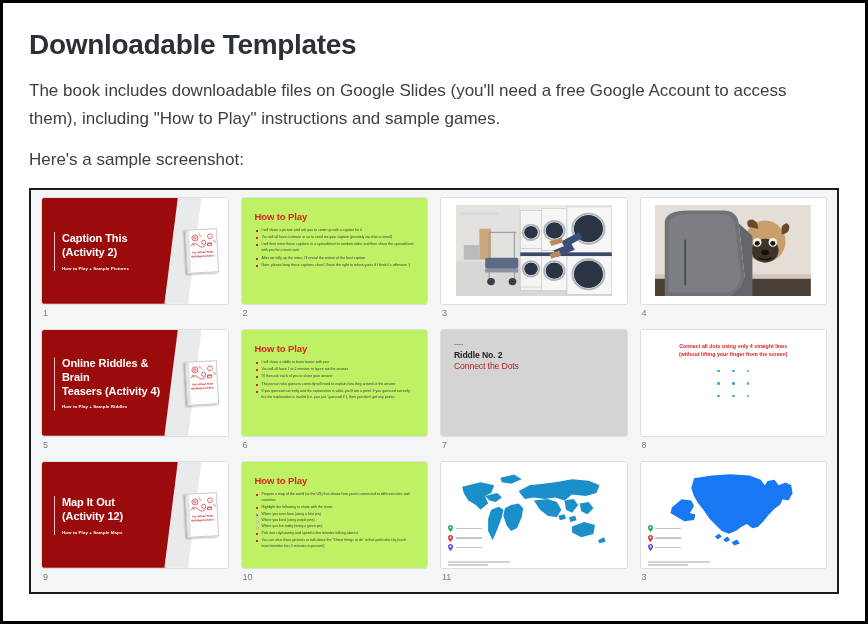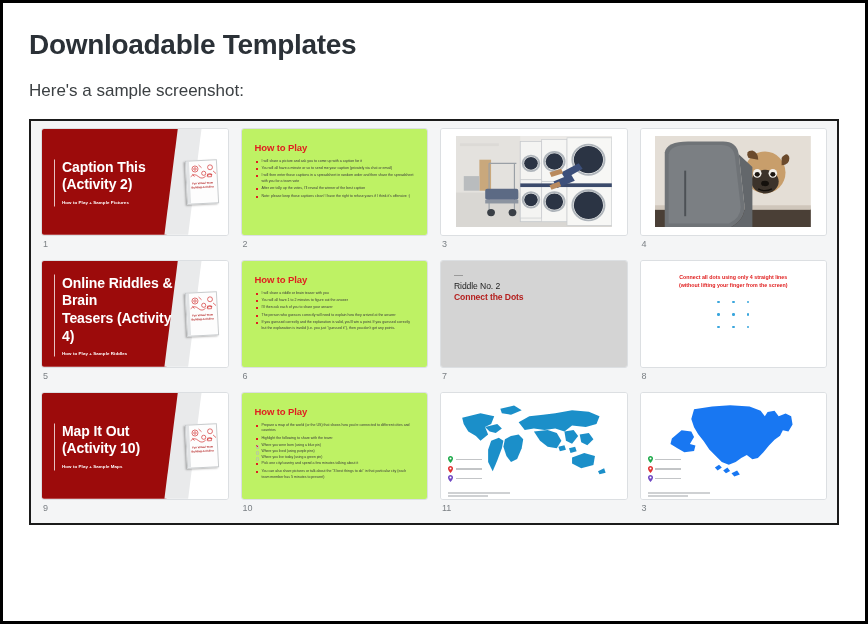--- a/index.html
+++ b/index.html
@@ -107,21 +107,21 @@
     position: absolute;
     left: 12px;
     top: 50%;
     transform: translateY(-48%);
     padding-left: 7px;
     border-left: 1px solid rgba(255,255,255,0.75);
     max-width: 62%;
   }
   .slide-title {
     color: #ffffff;
-    font-size: 14px;
+    font-size: 11px;
     font-weight: bold;
     line-height: 1.26;
     letter-spacing: -0.1px;
   }
   .slide-subtitle {
     color: #ffffff;
     font-size: 4.4px;
     font-weight: bold;
     margin-top: 6px;
     letter-spacing: 0.1px;
@@ -229,28 +229,28 @@
   }
   .riddle-eyebrow {
     width: 9px;
     height: 1px;
     background: #9a9a9a;
     margin-bottom: 5px;
   }
   .riddle-line1 {
     color: #1d1d1d;
     font-size: 8.6px;
-    font-weight: normal;
+    font-weight: bold;
     line-height: 1.3;
     letter-spacing: -0.1px;
   }
   .riddle-line2 {
     color: #b4201f;
     font-size: 8.6px;
-    font-weight: bold;
+    font-weight: normal;
     line-height: 1.3;
     letter-spacing: -0.1px;
   }
 
   
   .dots-slide {
     width: 100%; height: 100%;
     background: #ffffff;
     box-sizing: border-box;
     padding-top: 13px;
@@ -342,20 +342,21 @@
     width: 40px;
   }
 </style>
 </head>
 <body>
 
 <div class="page-frame">
 
   <h1 class="page-title">Downloadable Templates</h1>
 
+  <p class="intro-paragraph">The book includes downloadable files on Google Slides (you'll need a free Google Account to access them), including "How to Play" instructions and sample games.</p>
   <p class="intro-paragraph second">Here's a sample screenshot:</p>
 
   <div class="deck-panel">
     <div class="deck-grid">
 
       <div class="slide-cell">
         <div class="slide-frame">
           <div class="title-slide">
             <div class="red-block"></div>
             <div class="gray-slash"></div>
@@ -575,21 +576,21 @@
         <div class="slide-number">8</div>
       </div>
 
       <div class="slide-cell">
         <div class="slide-frame">
           <div class="title-slide">
             <div class="red-block"></div>
             <div class="gray-slash"></div>
             <div class="title-text-wrap">
               <div class="slide-title">Map It Out</div>
-              <div class="slide-title">(Activity 10)</div>
+              <div class="slide-title">(Activity 12)</div>
               <div class="slide-subtitle">How to Play + Sample Maps</div>
             </div>
             <div class="book-cover">
               <div class="book-spine"></div>
               <svg class="book-doodle" viewBox="0 0 30 18">
                 <g stroke="#d32f2f" stroke-width="0.7" fill="none">
                   <circle cx="6" cy="6" r="3.2"></circle>
                     <circle cx="6" cy="6" r="1.3"></circle>
                   <circle cx="22" cy="5" r="2.6"></circle>
                     <circle cx="15" cy="11" r="2.2"></circle>

